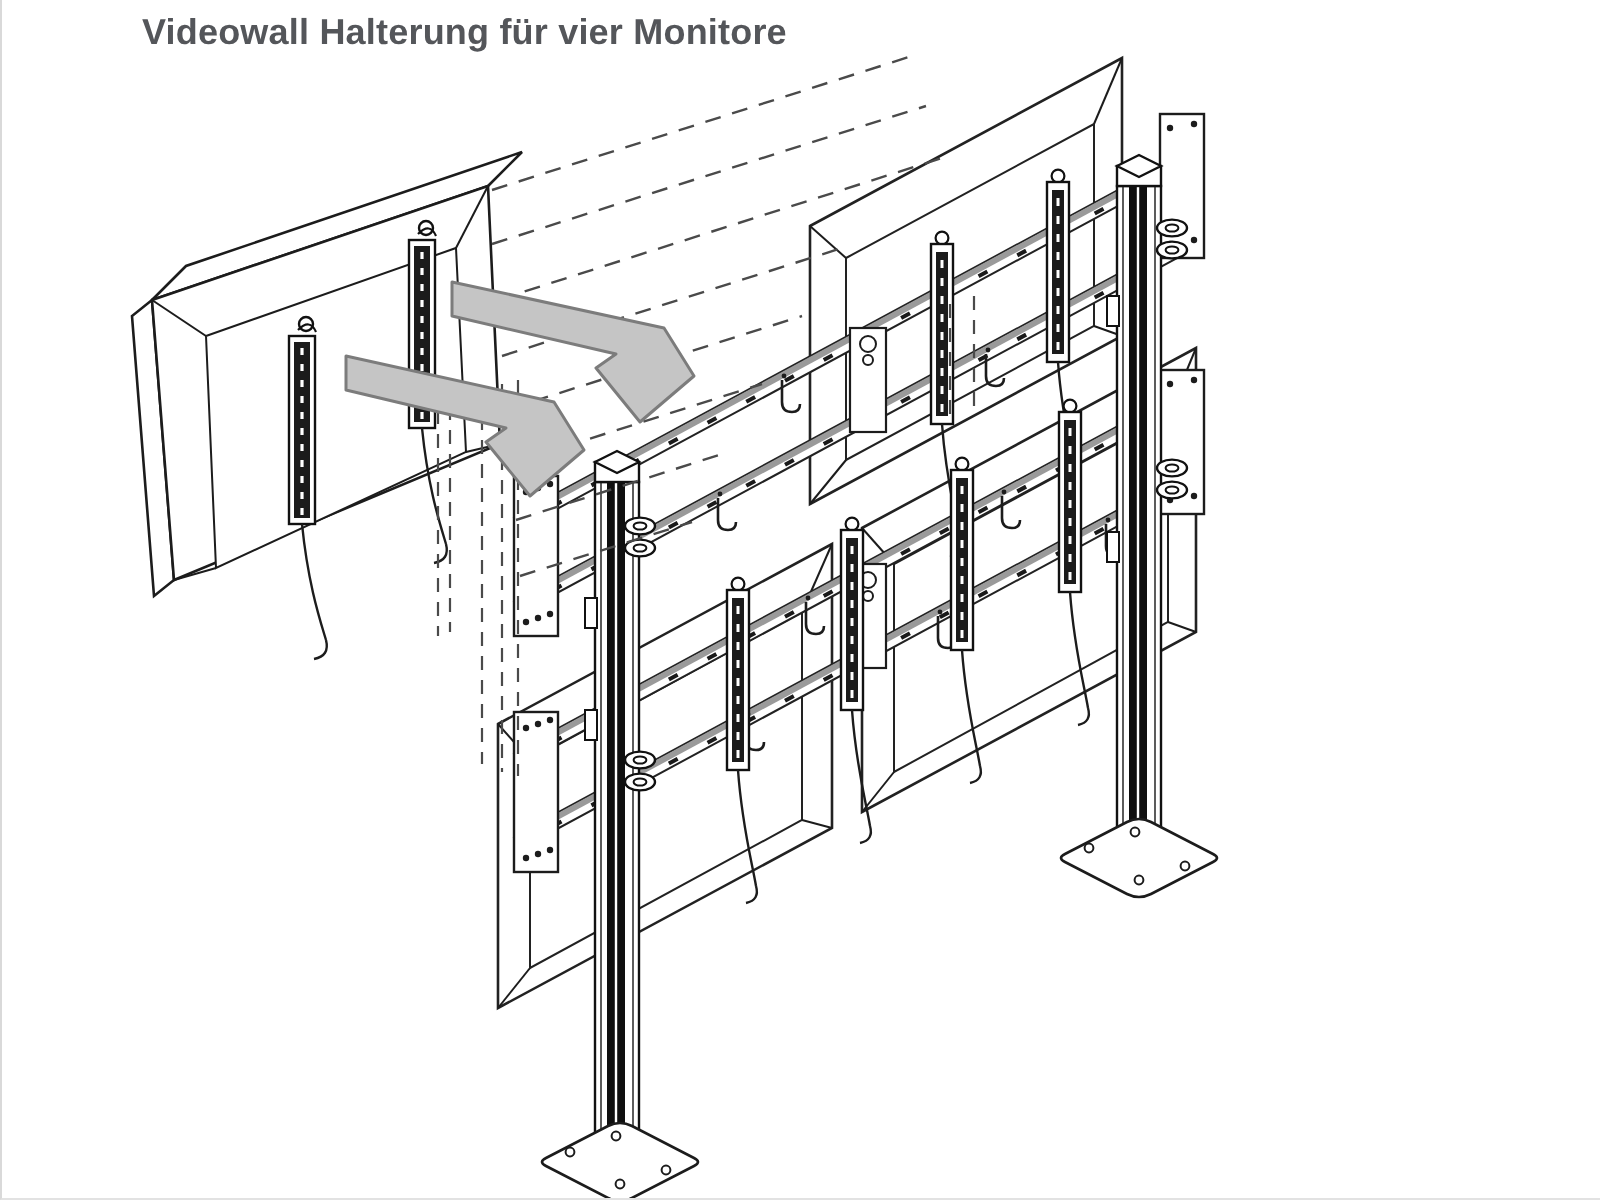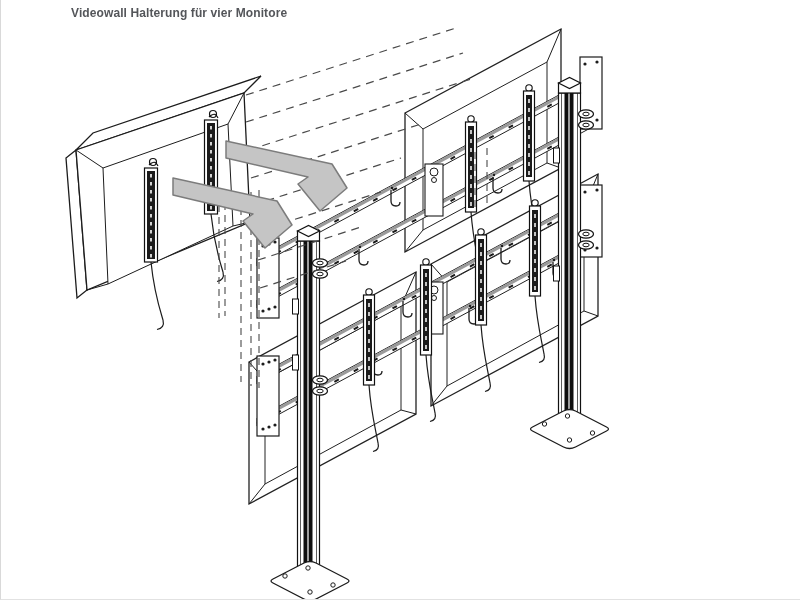--- a/index.html
+++ b/index.html
@@ -2,21 +2,21 @@
 <html><head>
 <meta charset="utf-8">
 <style>
   html,body{margin:0;padding:0;background:#fff;}
   .page{
     position:relative;width:800px;height:600px;background:#fff;overflow:hidden;
     border-left:1px solid #d9d9d9;border-bottom:1px solid #e2e2e2;box-sizing:border-box;
     font-family:"Liberation Sans","DejaVu Sans",sans-serif;
   }
   .title{
-    position:absolute;left:70px;top:6px;font-size:12px;font-weight:bold;color:#54565a;
+    position:absolute;left:70px;top:6px;font-size:18px;font-weight:bold;color:#54565a;
     letter-spacing:.1px;
   }
   svg{position:absolute;left:0;top:0;}
   .ln{stroke:#1c1c1c;fill:none;}
 </style>
 </head>
 <body>
 
 <div class="page">
   <div class="title">Videowall Halterung für vier Monitore</div>

